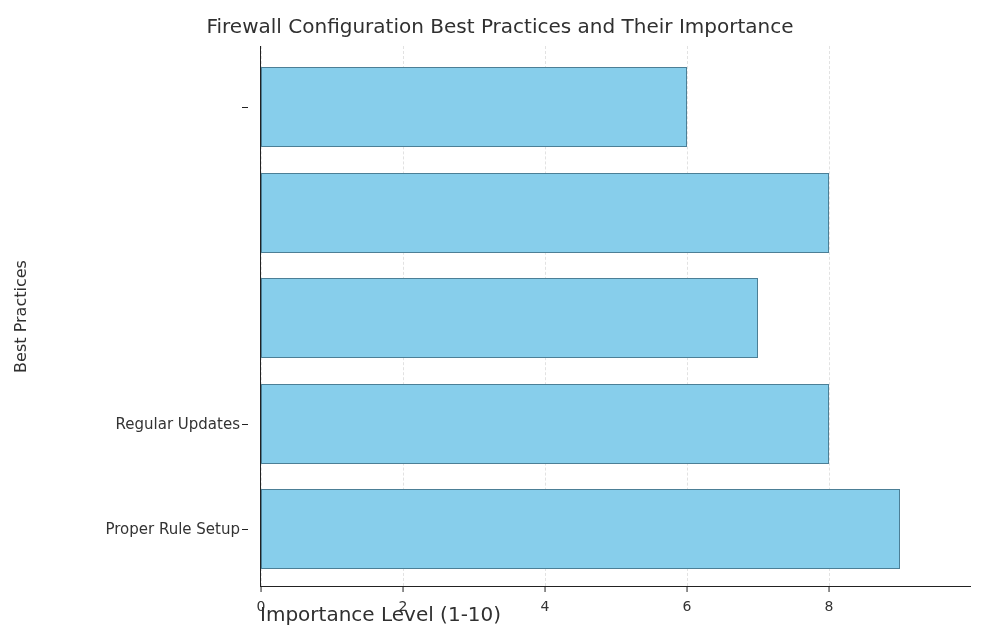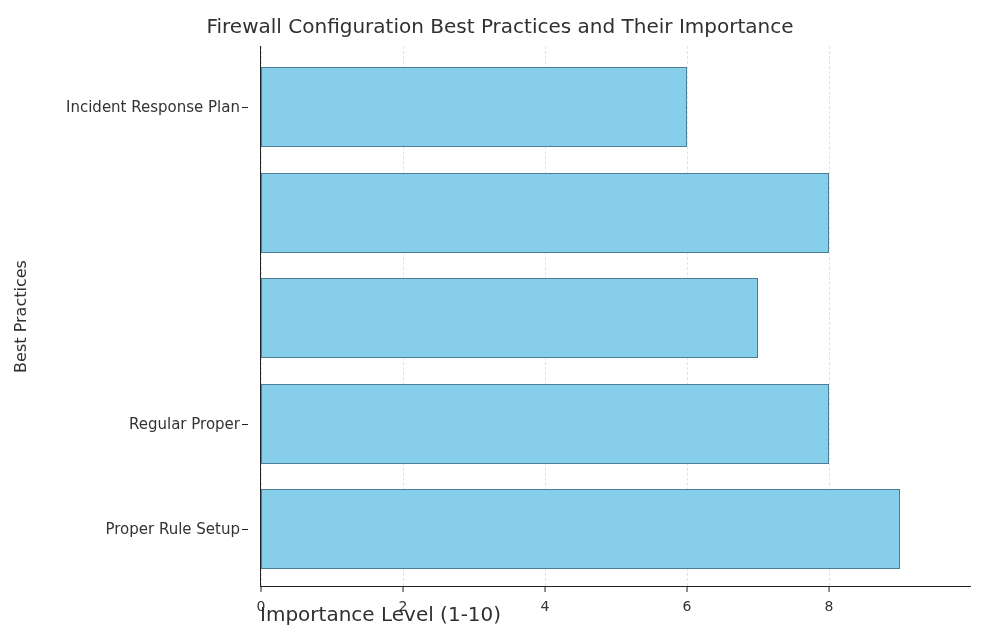--- a/index.html
+++ b/index.html
@@ -113,25 +113,24 @@
 
   <div class="ylabel">
     <span>Best Practices</span>
   </div>
 
   <div class="ytick" style="top:529px;">
     <span>Proper Rule Setup</span>
     <span class="tick-mark"></span>
   </div>
   <div class="ytick" style="top:424px;">
-    <span>Regular Proper</span>
+    <span>Regular Updates</span>
     <span class="tick-mark"></span>
   </div>
   <div class="ytick" style="top:107px;">
-    <span>Incident Response Plan</span>
     <span class="tick-mark"></span>
   </div>
 
   <div class="plot">
 
     <div class="grid-line" style="left:0%;"></div>
     <div class="xtick" style="left:0%;">
       <span class="tick-mark"></span>
       <span>0</span>
     </div>

